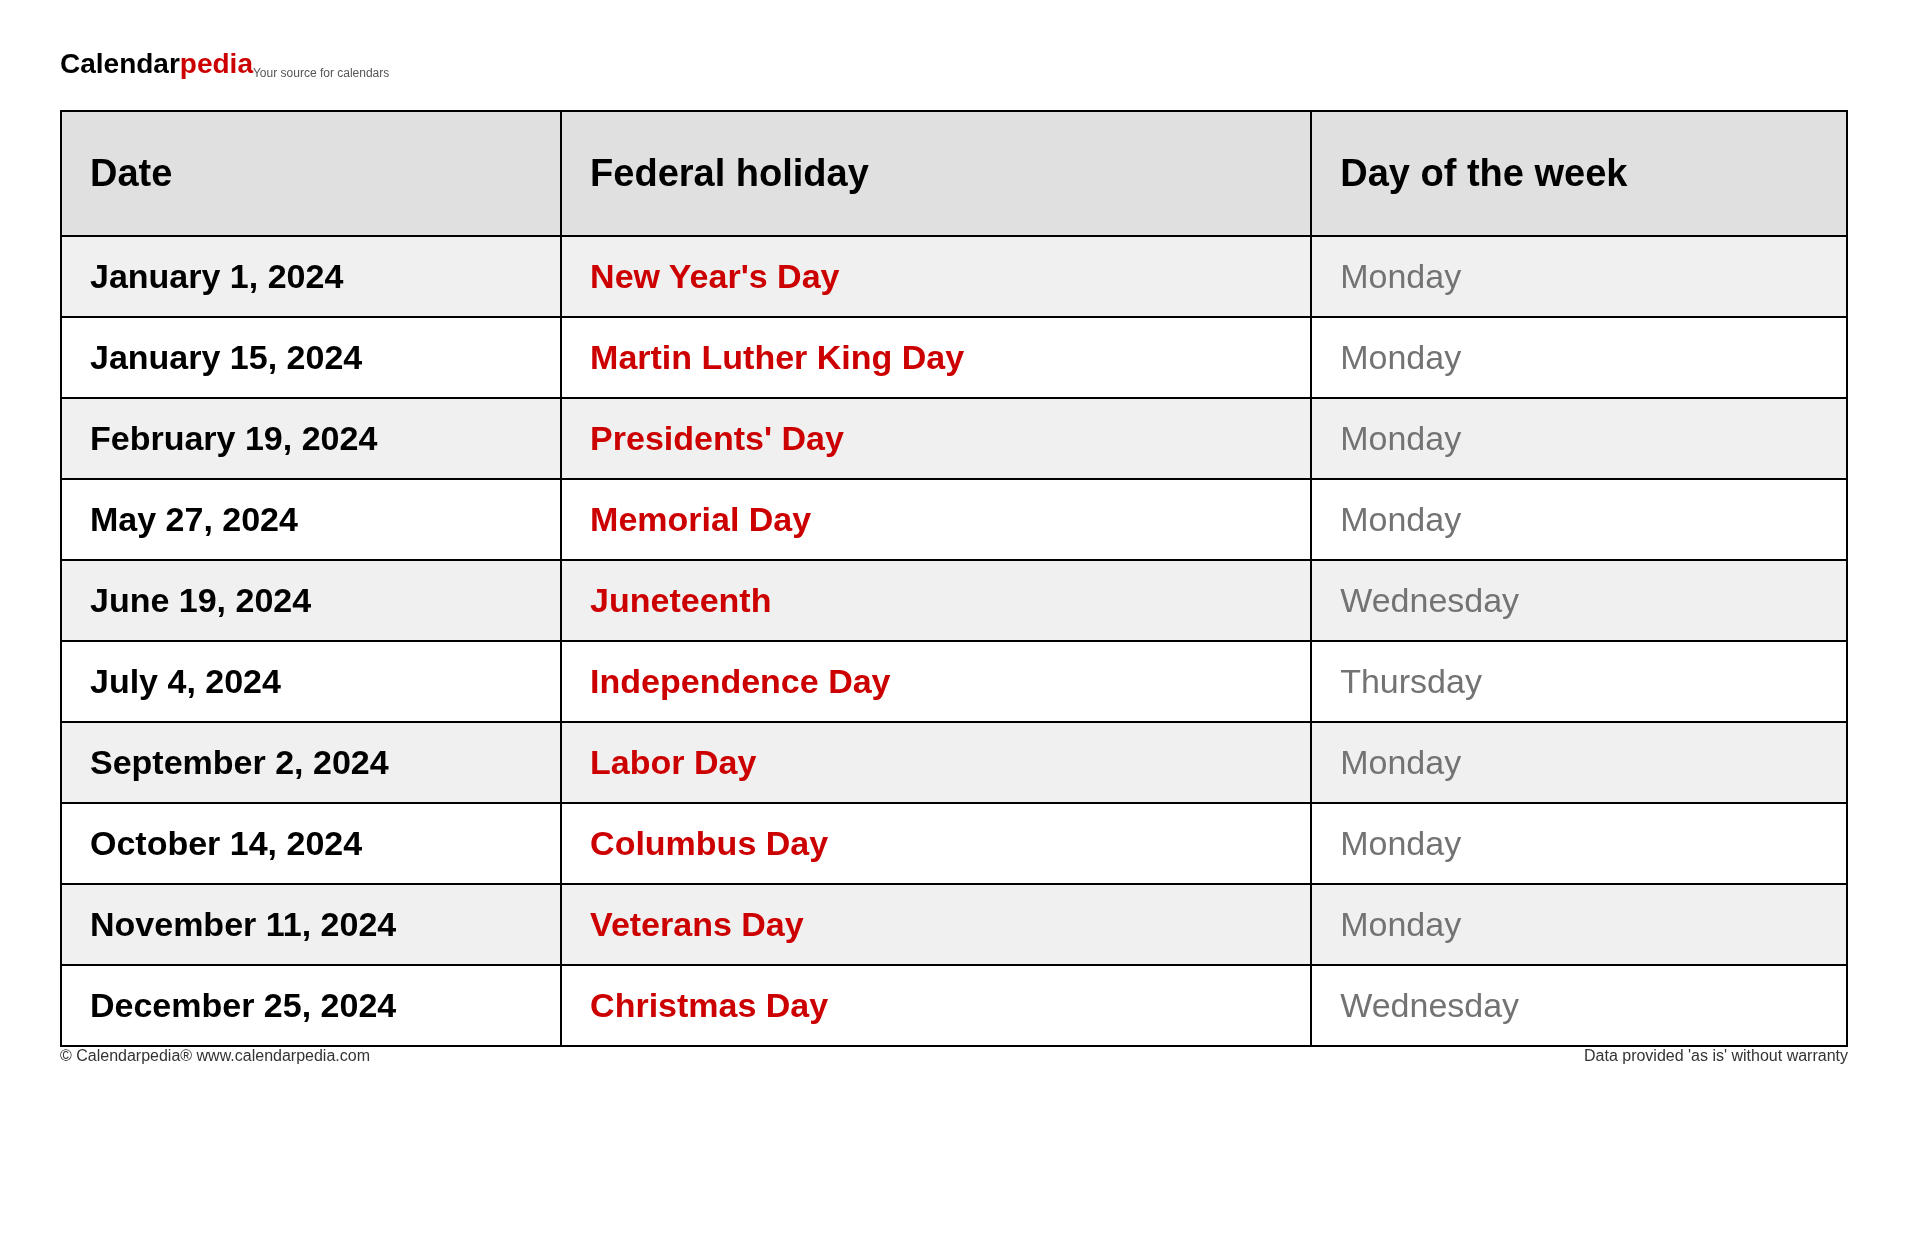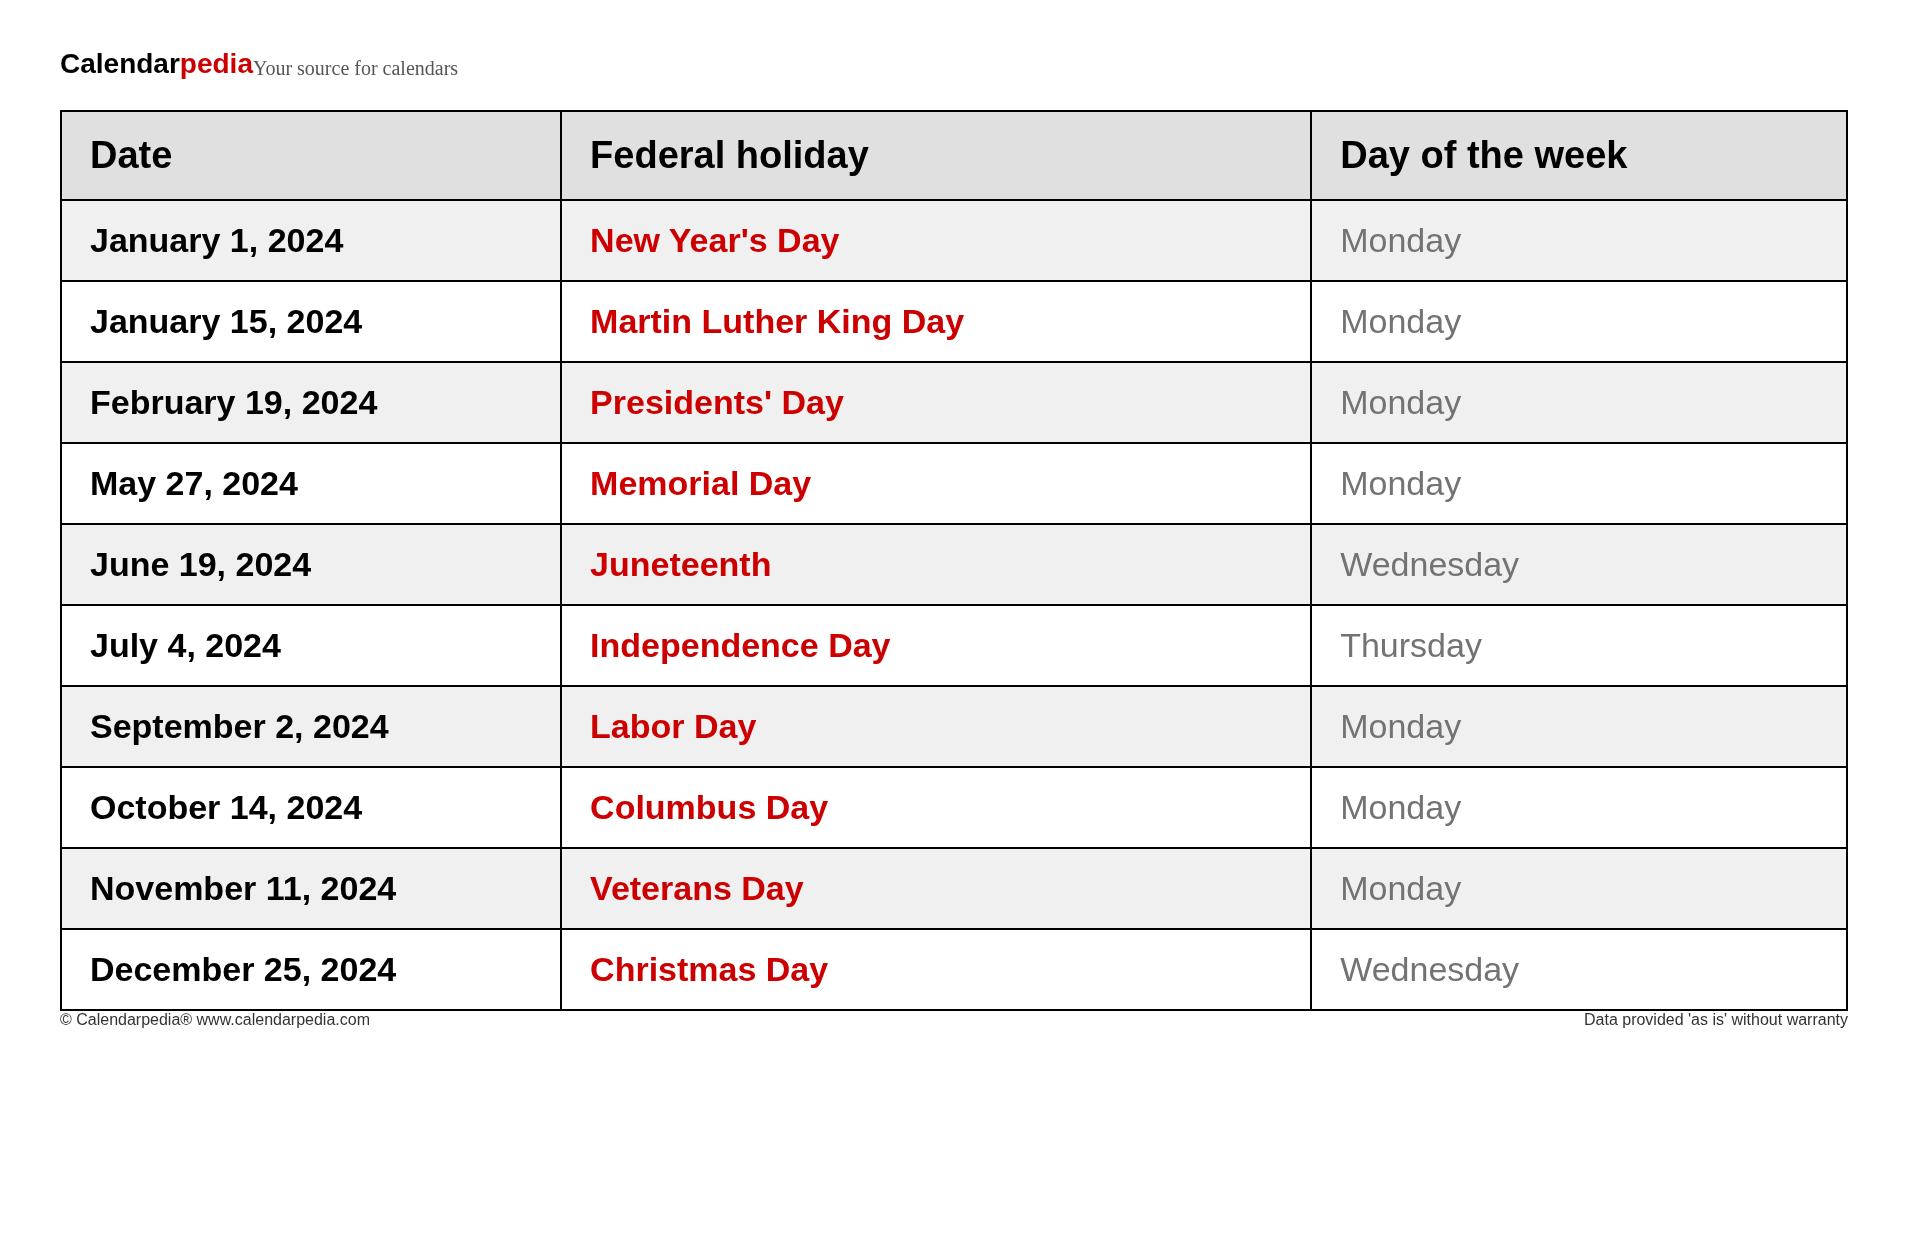--- a/index.html
+++ b/index.html
@@ -42,36 +42,35 @@
       font-weight: bold;
       color: #000000;
       font-family: Arial, sans-serif;
     }
 
     .logo-text span.red {
       color: #cc0000;
     }
 
     .logo-tagline {
-      font-size: 20px;
+      font-size: 12px;
       color: #555555;
       margin-top: 0;
-      font-family: Liberation Serif, serif;
     }
 
     table {
       width: 100%;
       border-collapse: collapse;
       margin-top: 10px;
     }
 
     thead tr th {
       background-color: #e0e0e0;
       border: 2px solid #000000;
-      padding: 22px 28px;
+      padding: 40px 28px;
       text-align: left;
       font-size: 38px;
       font-weight: 900;
       color: #000000;
       font-family: Arial Black, Arial, sans-serif;
     }
 
     tbody tr:nth-child(odd) {
       background-color: #f0f0f0;
     }

